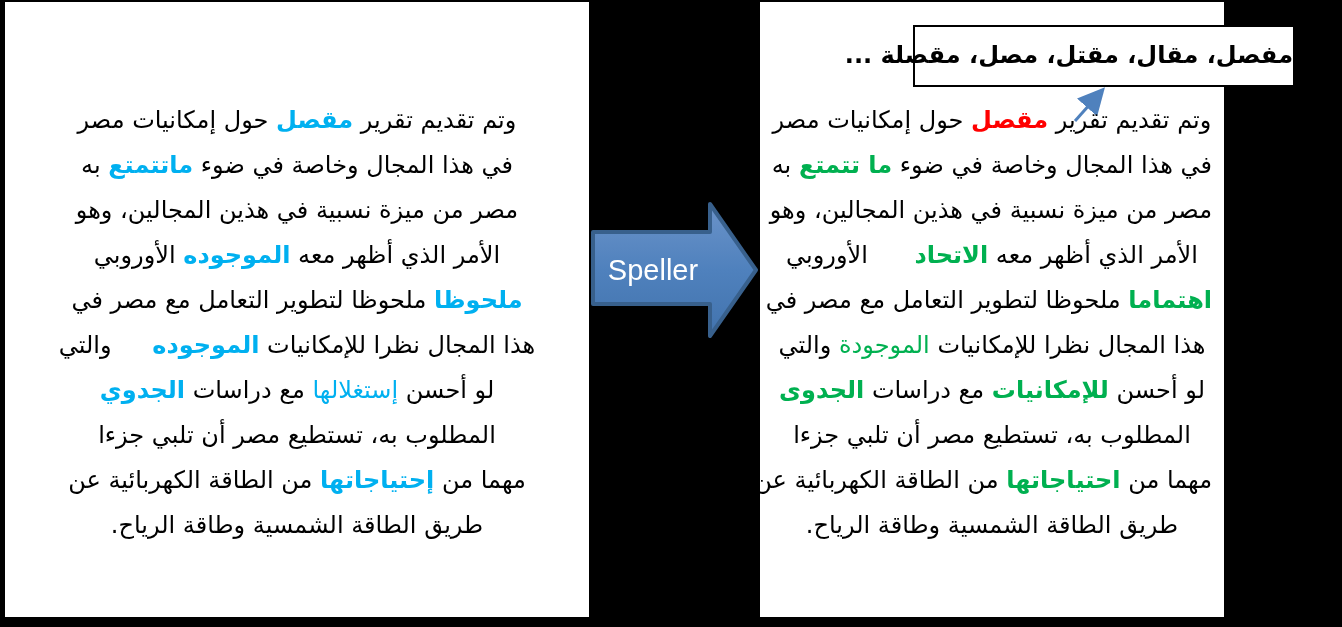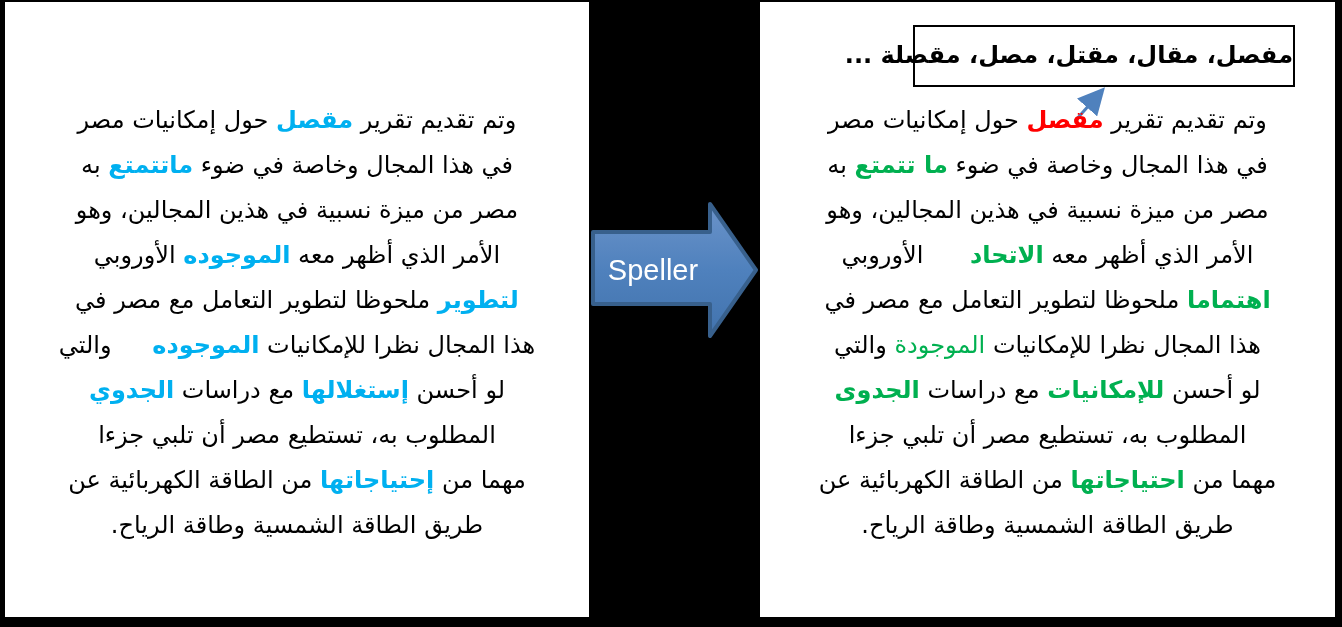--- a/index.html
+++ b/index.html
@@ -9,21 +9,21 @@
     position: relative;
     overflow: hidden;
     font-family: "DejaVu Sans", sans-serif;
   }
   .panel {
     position: absolute;
     top: 2px; height: 615px;
     background: #fff;
   }
   .panel-left  { left: 5px;   width: 584px; }
-  .panel-right { left: 760px; width: 575px; }
+  .panel-right { left: 760px; width: 464px; }
 
   .text-block {
     position: absolute;
     top: 96px; left: 12px; right: 12px;
     direction: rtl;
     text-align: center;
   }
   .text-line {
     font-size: 24px;
     line-height: 45px;
@@ -71,23 +71,23 @@
 </style>
 </head>
 <body>
 
 <div class="panel panel-left">
   <div class="text-block">
       <div class="text-line"><span>وتم تقديم تقرير </span><span style="color: rgb(0, 176, 240); font-weight: bold;">مقصل</span><span> حول إمكانيات مصر</span></div>
       <div class="text-line"><span>في هذا المجال وخاصة في ضوء </span><span style="color: rgb(0, 176, 240); font-weight: bold;">ماتتمتع</span><span> به</span></div>
       <div class="text-line"><span>مصر من ميزة نسبية في هذين المجالين، وهو</span></div>
       <div class="text-line"><span>الأمر الذي أظهر معه </span><span style="color: rgb(0, 176, 240); font-weight: bold;">الموجوده</span><span> الأوروبي</span></div>
-      <div class="text-line"><span style="color: rgb(0, 176, 240); font-weight: bold;">لتطوير</span><span> ملحوظا لتطوير التعامل مع مصر في</span></div>
+      <div class="text-line"><span style="color: rgb(0, 176, 240); font-weight: bold;">ملحوظا</span><span> ملحوظا لتطوير التعامل مع مصر في</span></div>
       <div class="text-line"><span>هذا المجال نظرا للإمكانيات </span><span style="color: rgb(0, 176, 240); font-weight: bold; margin-left: 33px;">الموجوده</span><span> والتي</span></div>
-      <div class="text-line"><span>لو أحسن </span><span style="color: rgb(0, 176, 240); font-weight: bold;">إستغلالها</span><span> مع دراسات </span><span style="color: rgb(0, 176, 240); font-weight: bold;">الجدوي</span></div>
+      <div class="text-line"><span>لو أحسن </span><span style="color: rgb(0, 176, 240); font-weight: normal;">إستغلالها</span><span> مع دراسات </span><span style="color: rgb(0, 176, 240); font-weight: bold;">الجدوي</span></div>
       <div class="text-line"><span>المطلوب به، تستطيع مصر أن تلبي جزءا</span></div>
       <div class="text-line"><span>مهما من </span><span style="color: rgb(0, 176, 240); font-weight: bold;">إحتياجاتها</span><span> من الطاقة الكهربائية عن</span></div>
       <div class="text-line"><span>طريق الطاقة الشمسية وطاقة الرياح.</span></div>
     </div>
 </div>
 
 <div class="panel panel-right">
   <div class="callout-box">
     <span>مفصل، مقال، مقتل، مصل، مقصلة ...</span>
   </div>

